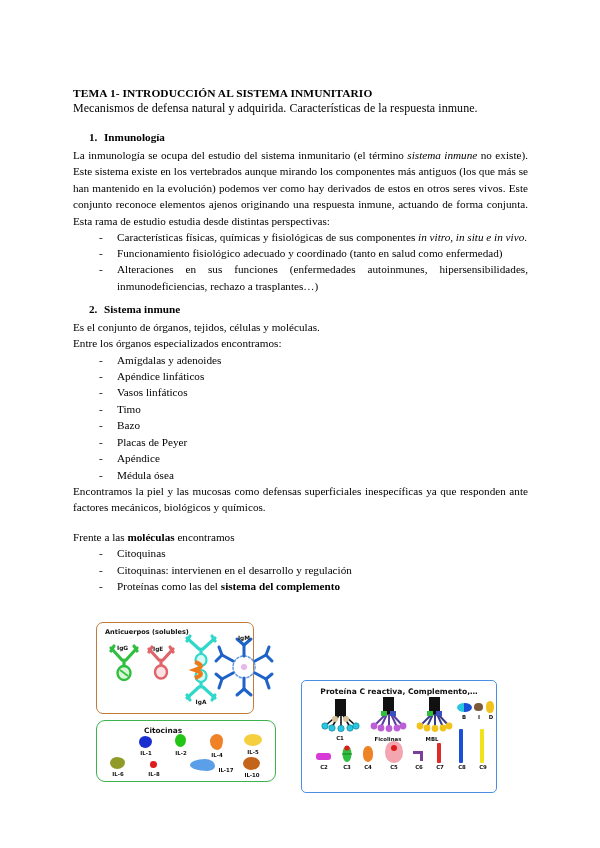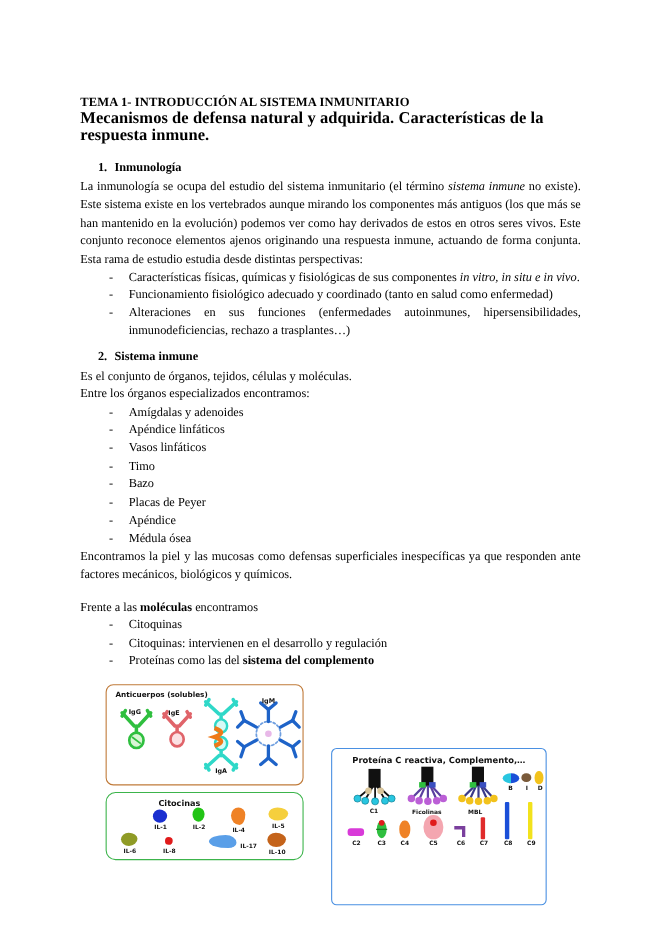--- a/index.html
+++ b/index.html
@@ -7,21 +7,21 @@
     width:600px;height:848px;position:relative;overflow:hidden;
     font-family:"Liberation Serif","DejaVu Serif",serif;
     color:#000;
     -webkit-font-smoothing:antialiased;
   }
   .page{position:absolute;left:0;top:0;width:600px;height:848px;background:#fff;margin-top:18px;}
   .content{position:absolute;left:73px;top:68px;width:455px;}
 
   .title-block{margin-bottom:14px;}
   .h-title{font-weight:bold;font-size:11.4px;line-height:15px;letter-spacing:.1px;}
-  .h-sub{font-weight:bold;font-size:15px;line-height:15px;letter-spacing:.05px;}
+  .h-sub{font-weight:normal;font-size:12px;line-height:15px;letter-spacing:.05px;}
 
   .section-head{
     font-weight:bold;font-size:11.2px;line-height:15px;
     margin:8px 0 2px 0;padding-left:26px;position:relative;
   }
   .section-head .num{position:absolute;left:16px;}
   .section-head .txt{display:inline-block;padding-left:5px;}
 
   p.body{
     font-size:11.2px;line-height:16.4px;margin:0 0 0 0;
@@ -37,29 +37,29 @@
     text-align:justify;
   }
   ul.dash li .dash-mark{position:absolute;left:26px;top:0;}
   ul.dash.tight li{line-height:16.4px;}
   .gap-m{height:13px;}
 
   
   .figures{position:absolute;left:0;top:536px;width:455px;height:185px;}
 
   .fig-ab{
-    position:absolute;left:23px;top:0;width:180px;height:92px;
+    position:absolute;left:23px;top:0;width:158px;height:92px;
     border:1.6px solid #c07b3a;border-radius:7px;background:#fff;box-sizing:border-box;
   }
   .fig-cy{
     position:absolute;left:23px;top:98px;width:180px;height:62px;
     border:1.6px solid #3cb44b;border-radius:9px;background:#fff;box-sizing:border-box;
   }
   .fig-co{
-    position:absolute;left:228px;top:58px;width:196px;height:143px;
+    position:absolute;left:228px;top:58px;width:196px;height:113px;
     border:1.6px solid #4a90e2;border-radius:5px;background:#fff;box-sizing:border-box;
   }
   .fig-cap{
     position:absolute;font-family:"DejaVu Sans","Liberation Sans",sans-serif;
     font-weight:bold;color:#111;
   }
   .cap-ab{left:8px;top:5px;font-size:6.6px;}
   .cap-cy{left:7px;top:5px;font-size:7.4px;padding-left:40px;}
   .cap-co{left:0;right:0;top:6px;text-align:center;font-size:7.6px;}
 

